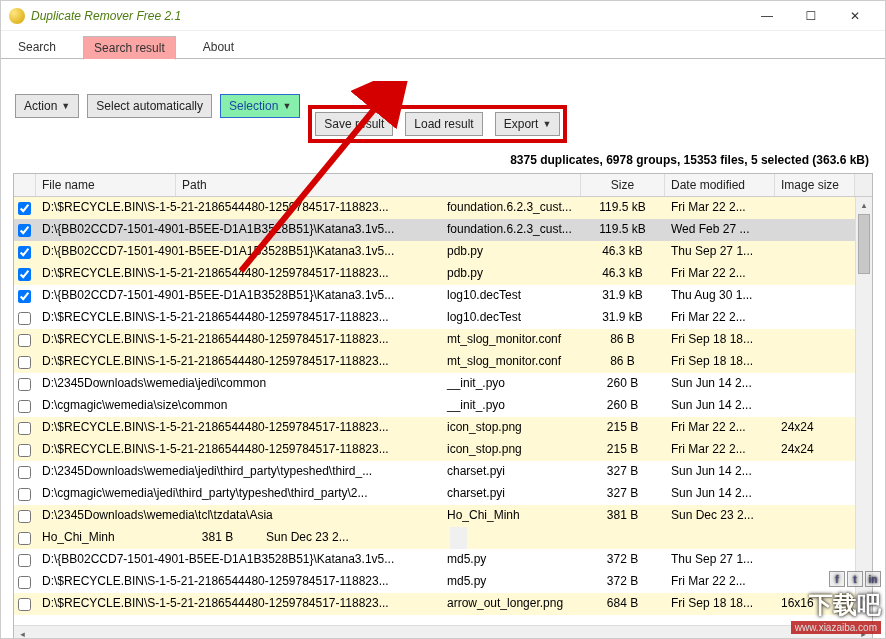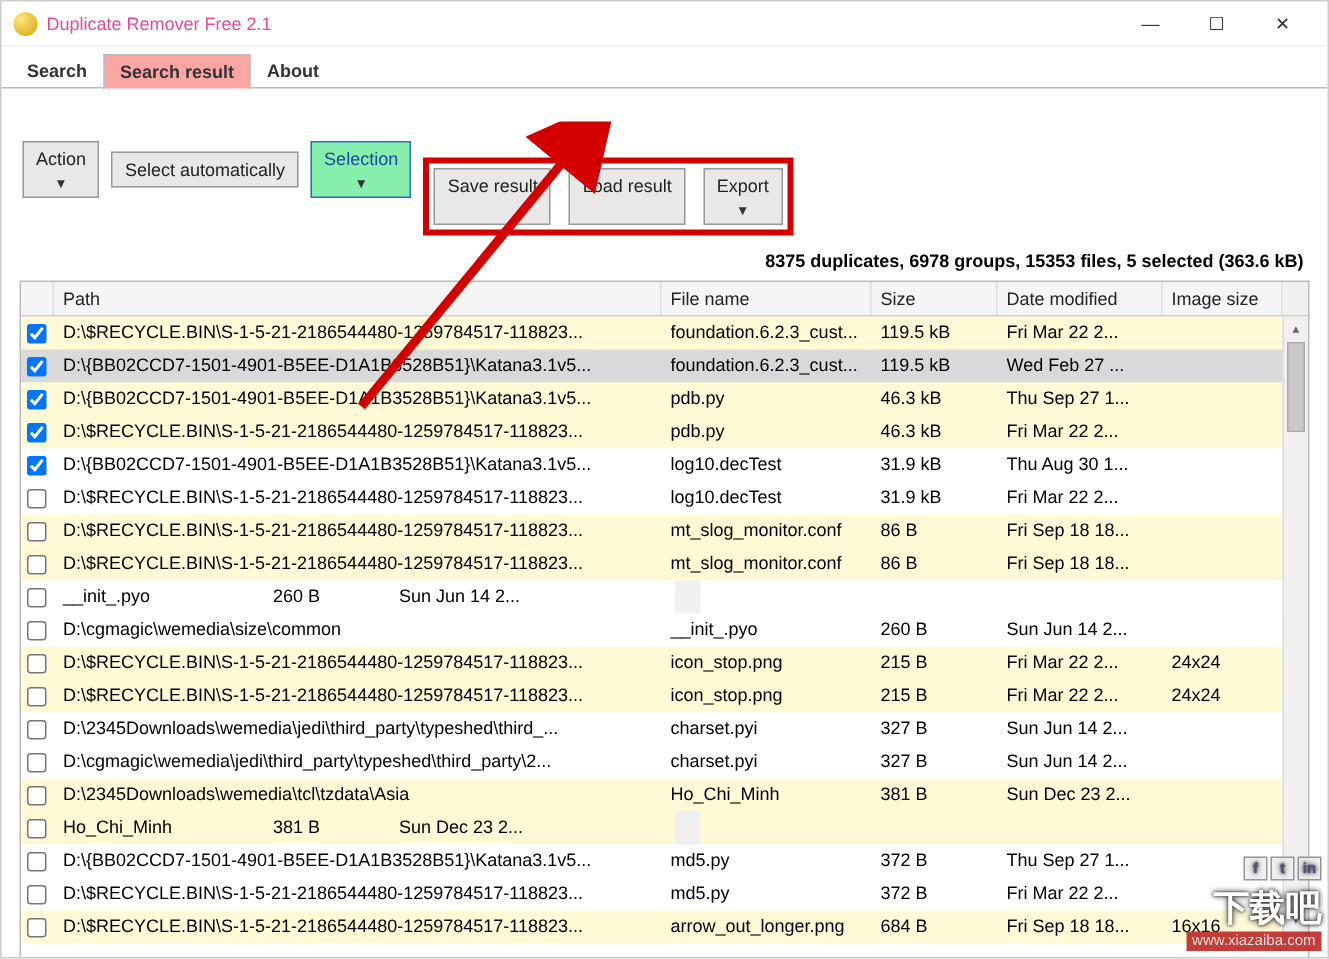--- a/index.html
+++ b/index.html
@@ -20,33 +20,32 @@
   align-items: center;
   padding: 0 8px;
   border-bottom: 1px solid #eee;
 }
 .titlebar .appicon {
   width: 16px; height: 16px;
   border-radius: 50%;
   background: radial-gradient(circle at 30% 30%, #ffe680, #d4a300);
   margin-right: 6px;
 }
-.titlebar .title { color: #ec4899; }
+.titlebar .title { color: #4d7c0f; font-style: italic; }
 .titlebar .spacer { flex: 1; }
 .winbtn {
   width: 44px; height: 28px;
   display: flex; align-items: center; justify-content: center;
   color: #333; font-family: "Segoe UI Symbol", sans-serif;
 }
 
 .tabs {
   display: flex;
   padding: 4px 6px 0 6px;
-  gap: 0;
-  font-weight: bold;
+  gap: 16px;
 }
 .tab {
   padding: 4px 10px;
   border: 1px solid transparent;
   color: #333;
   cursor: pointer;
 }
 .tab.active {
   border: 1px solid #bbb;
   border-bottom: 1px solid #fff;
@@ -68,21 +67,20 @@
 .btn {
   border: 1px solid #999;
   background: #e8e8e8;
   padding: 4px 8px;
   color: #222;
   cursor: pointer;
   display: inline-flex;
   align-items: center;
   gap: 4px;
   font-size: 12px;
-  flex-direction: column;
 }
 .btn .caret {
   font-size: 9px;
   color: #333;
 }
 .btn.selection {
   border: 1px solid #2d6bd1;
   color: #1a4aa0;
   background: #86efac;
 }
@@ -117,21 +115,21 @@
 .col {
   border-right: 1px solid #ddd;
   padding: 4px 6px;
   overflow: hidden;
   white-space: nowrap;
   text-overflow: ellipsis;
 }
 .col-chk { width: 22px; flex: none; padding: 0; display:flex; align-items:center; justify-content:center; }
 .col-path { flex: 1 1 380px; min-width: 200px; }
 .col-file { width: 140px; flex: none; }
-.col-size { width: 84px; flex: none; }
+.col-size { width: 84px; flex: none; text-align: center; }
 .col-date { width: 110px; flex: none; }
 .col-img  { width: 80px; flex: none; }
 .col-scroll { width: 17px; flex:none; border-right:none; background:#f0f0f0; }
 
 .grid-body {
   overflow: hidden;
   flex: 1;
   position: relative;
 }
 .row {
@@ -236,22 +234,22 @@
       <span class="caret">▼</span>
     </div>
   </div>
 </div>
 
 <div class="status-line">8375 duplicates, 6978 groups, 15353 files, 5 selected (363.6 kB)</div>
 
 <div class="grid-wrap">
   <div class="grid-header">
     <div class="col col-chk"></div>
+    <div class="col col-file">File name</div>
     <div class="col col-path">Path</div>
-    <div class="col col-file">File name</div>
     <div class="col col-size">Size</div>
     <div class="col col-date">Date modified</div>
     <div class="col col-img">Image size</div>
     <div class="col col-scroll"></div>
   </div>
   <div class="grid-body" id="grid-body">
 
     <div class="row y">
         <div class="col col-chk">
           <input type="checkbox" checked="" style="">
@@ -337,20 +335,21 @@
         <div class="col col-file">mt_slog_monitor.conf</div>
         <div class="col col-size">86 B</div>
         <div class="col col-date">Fri Sep 18 18...</div>
         <div class="col col-img"></div>
         <div class="col col-scroll"></div>
       </div>
       <div class="row w">
         <div class="col col-chk">
           <input type="checkbox" style="">
         </div>
+        <div class="col col-path">D:\2345Downloads\wemedia\jedi\common</div>
         <div class="col col-file">__init_.pyo</div>
         <div class="col col-size">260 B</div>
         <div class="col col-date">Sun Jun 14 2...</div>
         <div class="col col-img"></div>
         <div class="col col-scroll"></div>
       </div>
       <div class="row w">
         <div class="col col-chk">
           <input type="checkbox" style="">
         </div>

